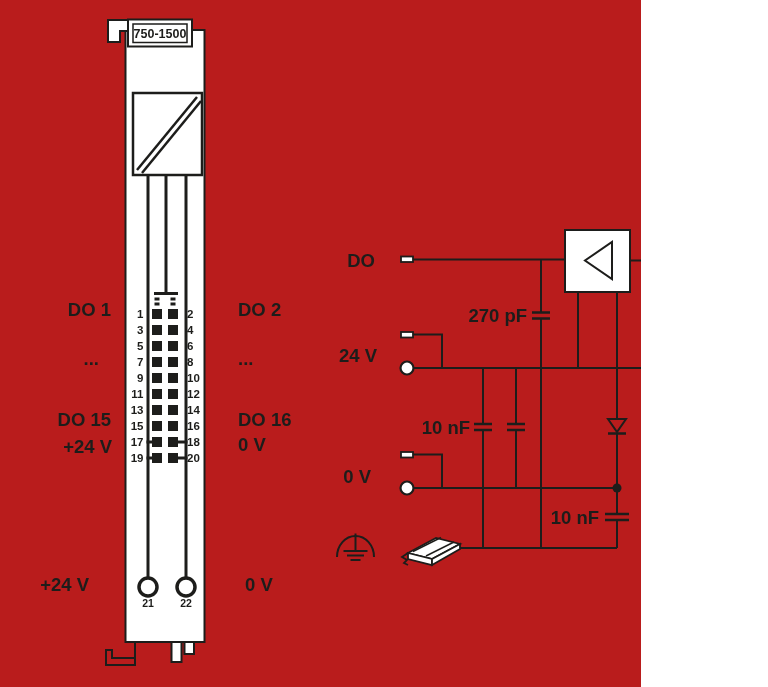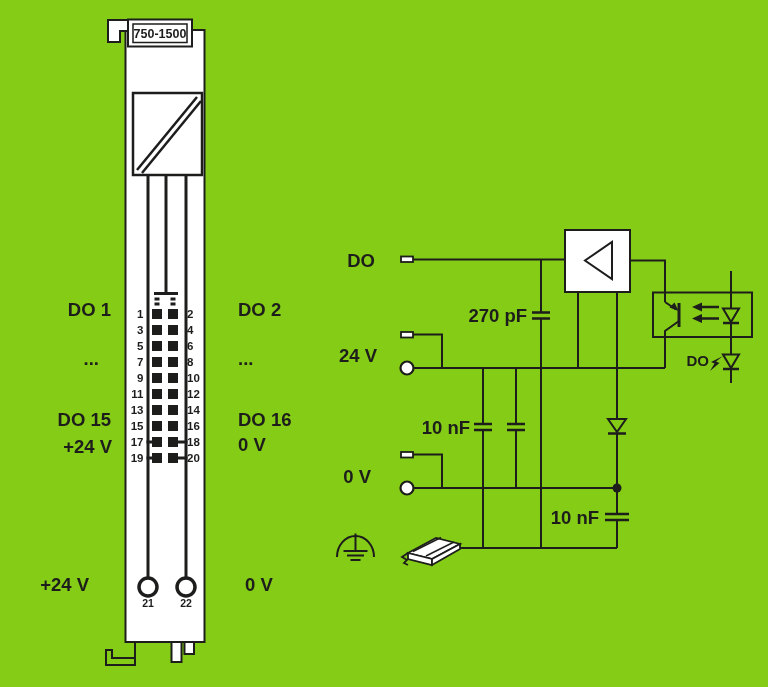--- a/index.html
+++ b/index.html
@@ -1,16 +1,16 @@
 <!DOCTYPE html>
 <html><head>
 <meta charset="utf-8">
 <style>
   html,body{margin:0;padding:0;background:#ffffff;}
-  .stage{position:relative;width:768px;height:687px;background:#84cc16;overflow:hidden;}
+  .stage{position:relative;width:641px;height:687px;background:#b91c1c;overflow:hidden;}
   svg{display:block;}
   text{font-family:"Liberation Sans",sans-serif;font-weight:bold;fill:#1d1d1b;}
   .t18{font-size:18.5px;}
   .t15{font-size:15px;}
   .t13{font-size:12.5px;}
   .t12{font-size:11.5px;}
   .t10{font-size:10.5px;}
   .ln{stroke:#1d1d1b;fill:none;}
   .w2{stroke-width:2;}
   .w25{stroke-width:2.5;}

